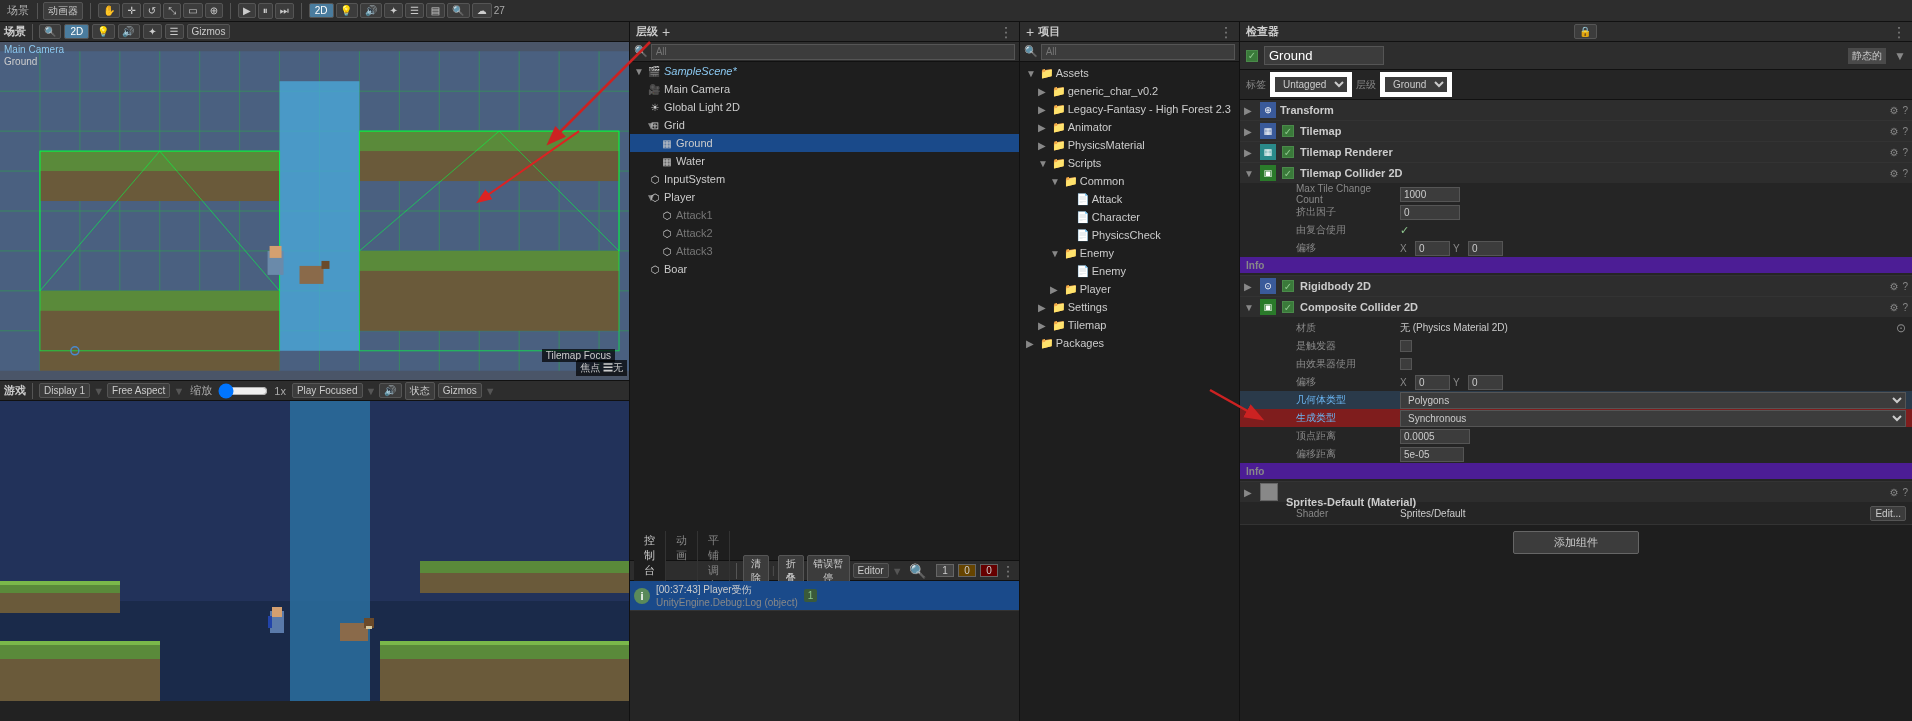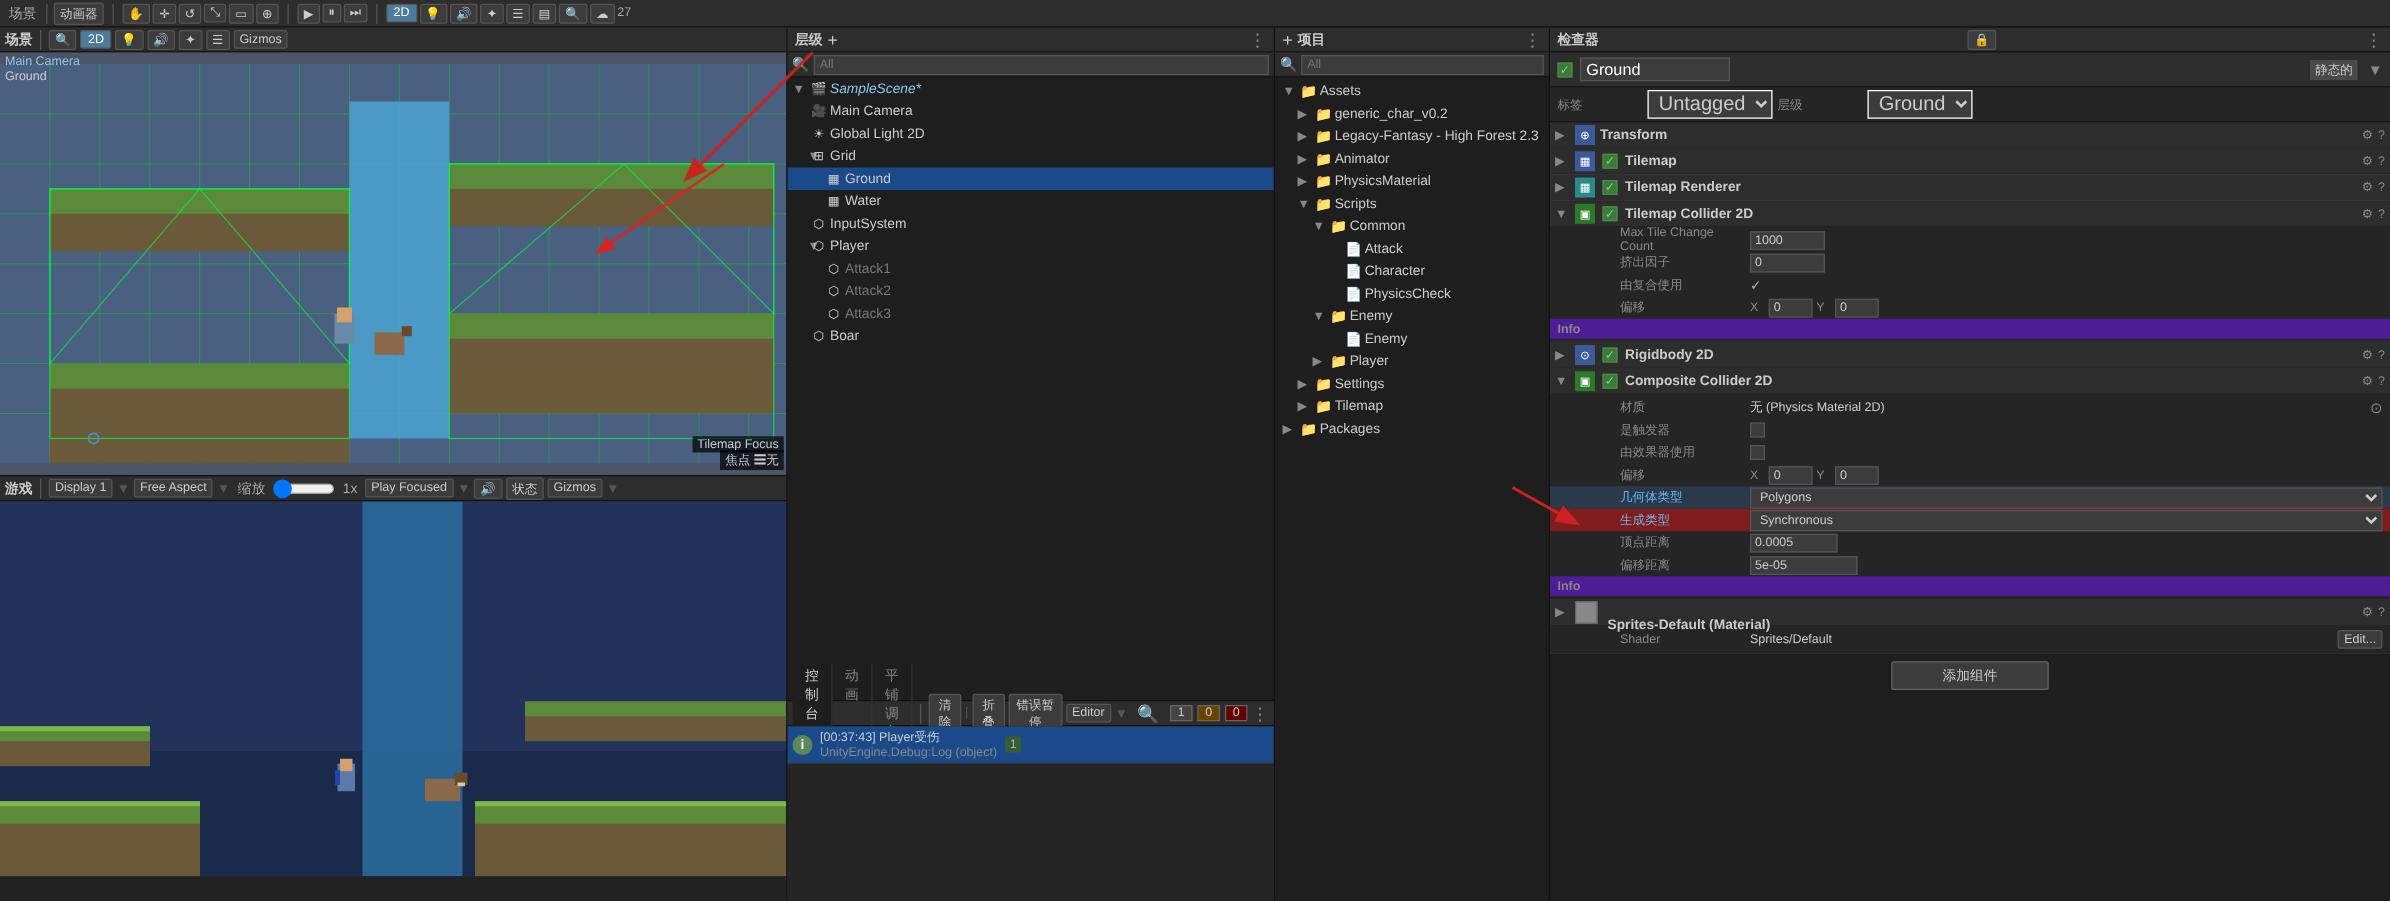--- a/index.html
+++ b/index.html
@@ -97,21 +97,21 @@
       height: calc(100% - 20px);
       background: #4a5568;
       position: relative;
       overflow: hidden;
     }
 
     
     .tilemap-focus {
       position: absolute;
       bottom: 18px;
-      right: 2px;
+      right: 14px;
       background: rgba(0,0,0,0.7);
       color: #ccc;
       font-size: 10px;
       padding: 1px 4px;
     }
     .focus-sub {
       position: absolute;
       bottom: 4px;
       right: 2px;
       background: rgba(0,0,0,0.7);
@@ -375,25 +375,24 @@
       display: flex;
       align-items: center;
       padding: 2px 6px;
       gap: 4px;
       background: #252525;
       border-bottom: 1px solid #111;
     }
     .tag-label { color: #888; font-size: 10px; }
     .tag-dropdown {
       background: #3c3c3c;
-      border: 1px solid #ffffff;
-      color: #ccc;
-      font-size: 16px;
+      border: 5px solid #ffffff;
+      color: #ccc;
+      font-size: 10px;
       padding: 1px 4px;
-      margin-left: 48px;
     }
 
     .component-section {
       border-bottom: 1px solid #333;
     }
     .component-header {
       display: flex;
       align-items: center;
       background: #2d2d2d;
       height: 20px;
@@ -1099,21 +1098,21 @@
                 <option>Synchronous</option>
                 <option>Asynchronous</option>
               </select>
             </div>
             <div class="prop-row">
               <span class="prop-label">顶点距离</span>
               <input type="text" class="prop-input" style="width: 70px;" value="0.0005">
             </div>
             <div class="prop-row">
               <span class="prop-label">偏移距离</span>
-              <input type="text" class="prop-input" style="width: 86px;" value="5e-05">
+              <input type="text" class="prop-input" style="width: 64px;" value="5e-05">
             </div>
             <div class="info-section">
               <span class="info-label">Info</span>
             </div>
           </div>
         </div>
 
         <div class="component-section">
           <div class="component-header">
             <span class="tree-arrow">▶</span>

